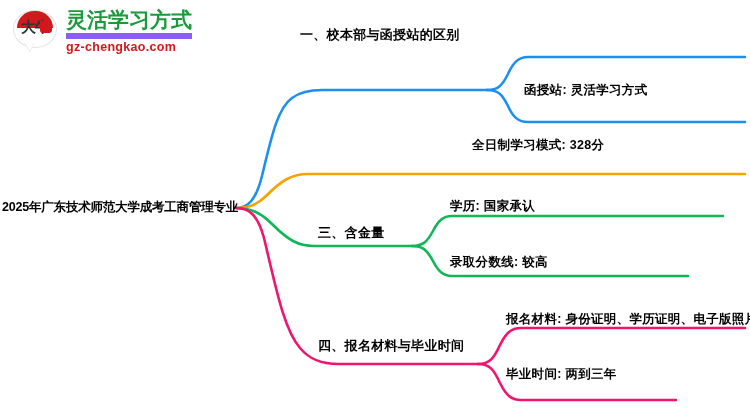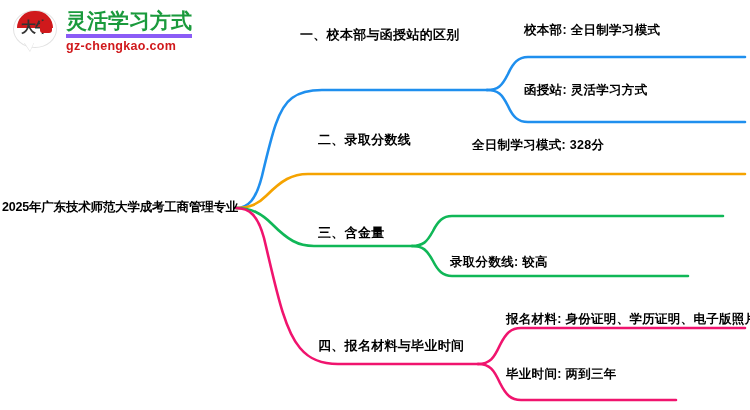--- a/index.html
+++ b/index.html
@@ -63,21 +63,21 @@
     line-height: 13px;
   }
   .logo-words { margin-left: 6px; }
   .logo-cn {
     font-size: 21px; font-weight: bold; color: #1a9a3c;
     letter-spacing: 0px; line-height: 24px; white-space: nowrap;
   }
   .logo-en {
     font-size: 12.5px; font-weight: bold; color: #d0191c;
     letter-spacing: .3px; line-height: 15px; white-space: nowrap;
-    border-top: 4px solid #8b5cf6; padding-top: 1px; margin-top: 1px;
+    border-top: 6px solid #8b5cf6; padding-top: 1px; margin-top: 1px;
   }
 
   
   #wires {
     position: absolute; left: 0; top: 0;
     width: 750px; height: 410px;
     pointer-events: none;
   }
 
   
@@ -141,24 +141,23 @@
     <path fill="none" stroke="#10b757" stroke-width="2.6" stroke-linecap="round" d="M412,246 C423,246 427,250 433,261 C438,271 443,276 452,276 L688,276"></path>
 
     <path fill="none" stroke="#f0146e" stroke-width="2.6" stroke-linecap="round" d="M236,208 C250,208 258,216 264,238 C276,288 284,330 300,348 C310,360 322,364 338,364 L478,364"></path>
     <path fill="none" stroke="#f0146e" stroke-width="2.6" stroke-linecap="round" d="M478,364 C490,364 494,358 500,345 C506,333 511,328 521,328 L745,328"></path>
     <path fill="none" stroke="#f0146e" stroke-width="2.6" stroke-linecap="round" d="M478,364 C490,364 494,370 500,383 C506,395 511,400 521,400 L676,400"></path>
   </svg>
 
   <div class="node root-node">2025年广东技术师范大学成考工商管理专业</div>
 
   <div class="node branch-node n-b1">一、校本部与函授站的区别</div>
-  <div class="node branch-node n-b2">二、录取分数线</div>
   <div class="node branch-node n-b3">三、含金量</div>
   <div class="node branch-node n-b4">四、报名材料与毕业时间</div>
 
-  <div class="node leaf-node n-l11">校本部: 全日制学习模式</div>
   <div class="node leaf-node n-l12">函授站: 灵活学习方式</div>
   <div class="node leaf-node n-l21">全日制学习模式: 328分</div>
+  <div class="node leaf-node n-l31">学历: 国家承认</div>
   <div class="node leaf-node n-l32">录取分数线: 较高</div>
   <div class="node leaf-node n-l41">报名材料: 身份证明、学历证明、电子版照片</div>
   <div class="node leaf-node n-l42">毕业时间: 两到三年</div>
 
 </div>
 
 </body></html>

